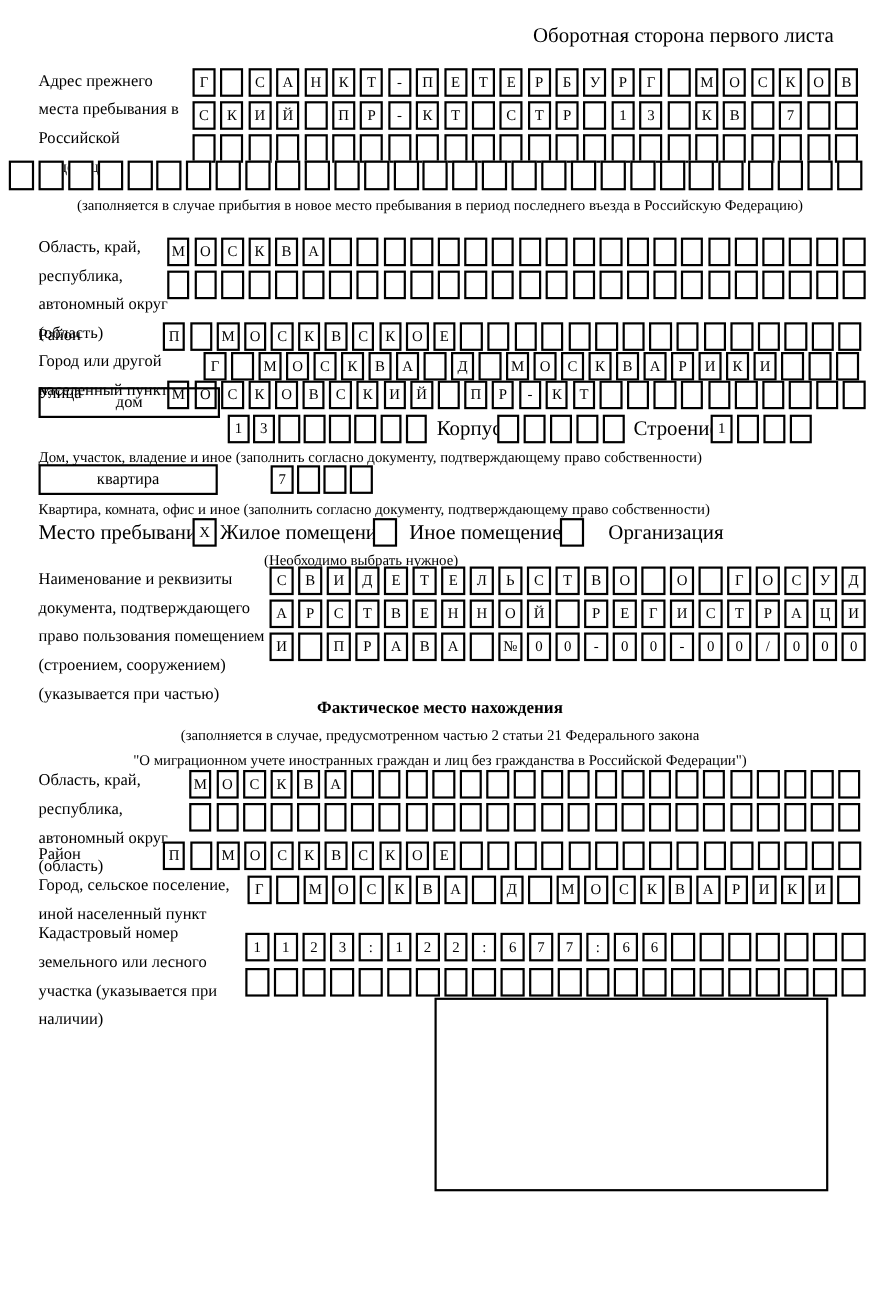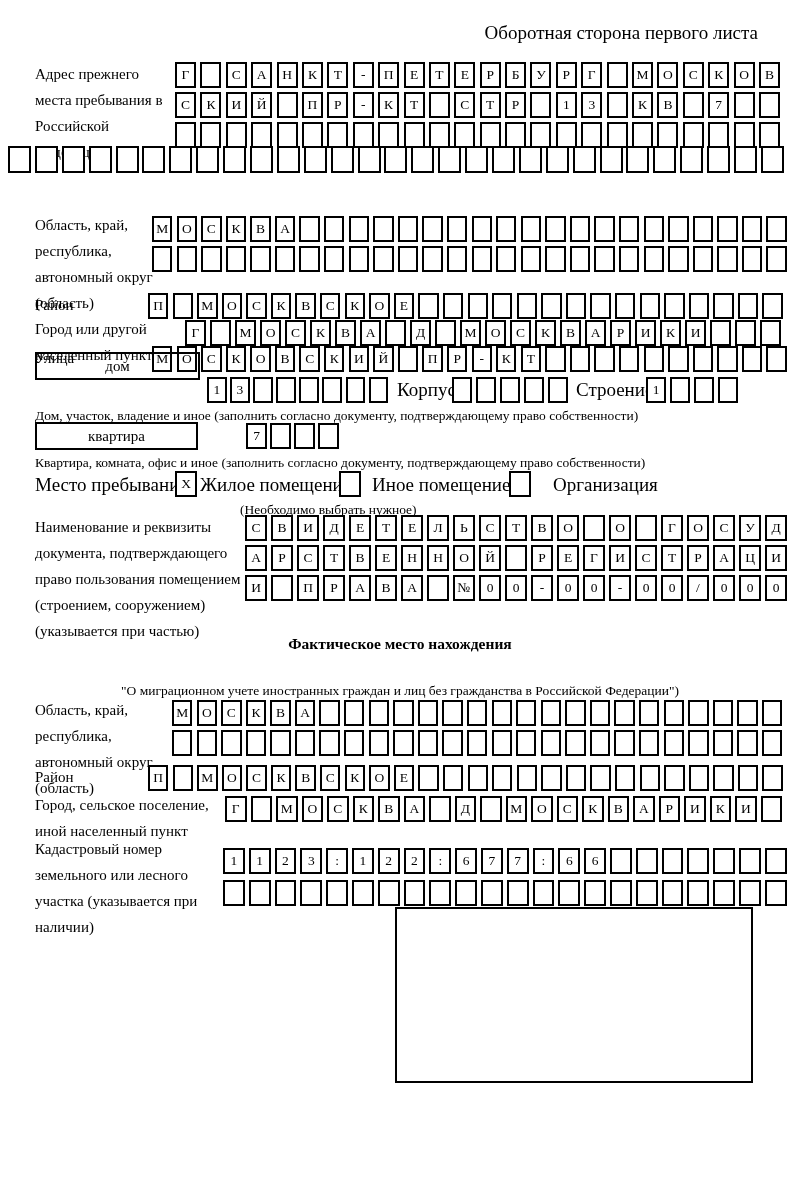--- a/index.html
+++ b/index.html
@@ -142,20 +142,21 @@
       <div class="cell"></div>
       <div class="cell"></div>
       <div class="cell"></div>
       <div class="cell"></div>
       <div class="cell"></div>
       <div class="cell"></div>
       <div class="cell"></div>
       <div class="cell"></div>
       <div class="cell"></div>
     </div>
+  <div class="txt small center" style="left:0; top:176px; width:800px;">(заполняется в случае прибытия в новое место пребывания в период последнего въезда в Российскую Федерацию)</div>
 
 
   <div class="label" style="left:35px; top:212px; width:118px;">Область, край, республика, автономный округ (область)</div>
   <div class="boxrow" style="left:152px; top:216px; --cw:20.4px; --gap:4.2px;">
       <div class="cell">М</div>
       <div class="cell">О</div>
       <div class="cell">С</div>
       <div class="cell">К</div>
       <div class="cell">В</div>
       <div class="cell">А</div>
@@ -414,20 +415,21 @@
       <div class="cell">-</div>
       <div class="cell">0</div>
       <div class="cell">0</div>
       <div class="cell">/</div>
       <div class="cell">0</div>
       <div class="cell">0</div>
       <div class="cell">0</div>
     </div>
 
   <div class="txt bold center" style="left:0; top:631px; width:800px; font-size:15.5px;">Фактическое место нахождения</div>
+  <div class="txt small center" style="left:0; top:658px; width:800px;">(заполняется в случае, предусмотренном частью 2 статьи 21 Федерального закона</div>
   <div class="txt small center" style="left:0; top:680px; width:800px;">"О миграционном учете иностранных граждан и лиц без гражданства в Российской Федерации")</div>
 
   <div class="label" style="left:35px; top:697px; width:152px;">Область, край, республика, автономный округ (область)</div>
   <div class="boxrow" style="left:172px; top:700px; --cw:20.4px; --gap:4.2px;">
       <div class="cell">М</div>
       <div class="cell">О</div>
       <div class="cell">С</div>
       <div class="cell">К</div>
       <div class="cell">В</div>
       <div class="cell">А</div>

